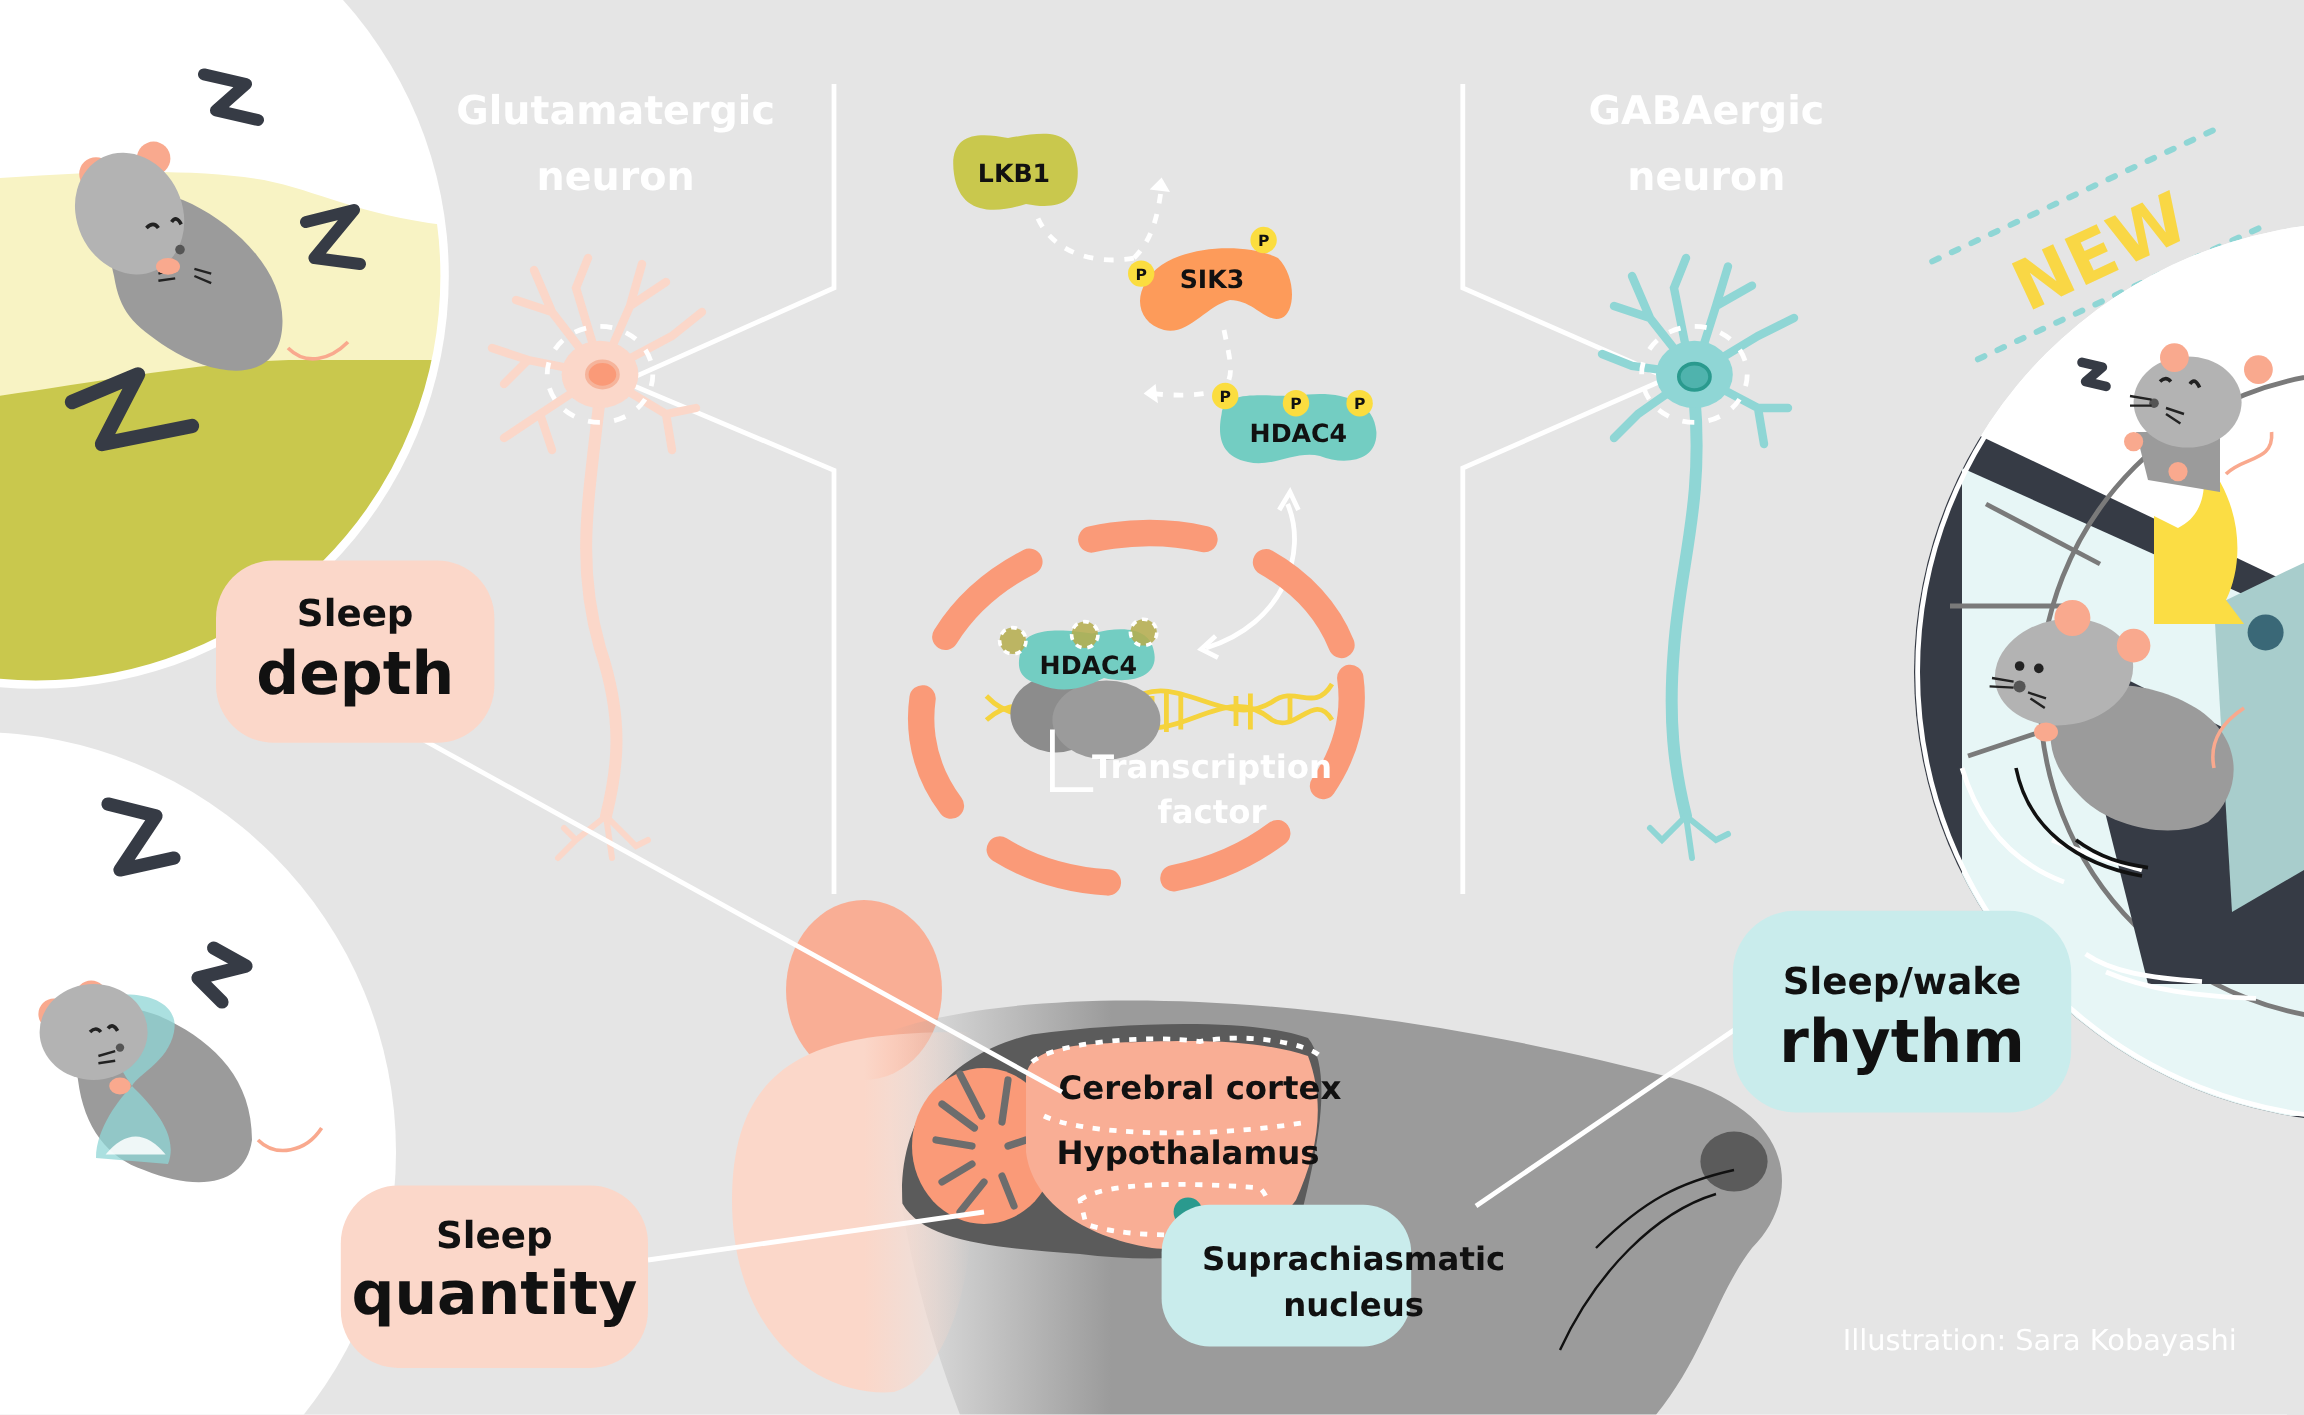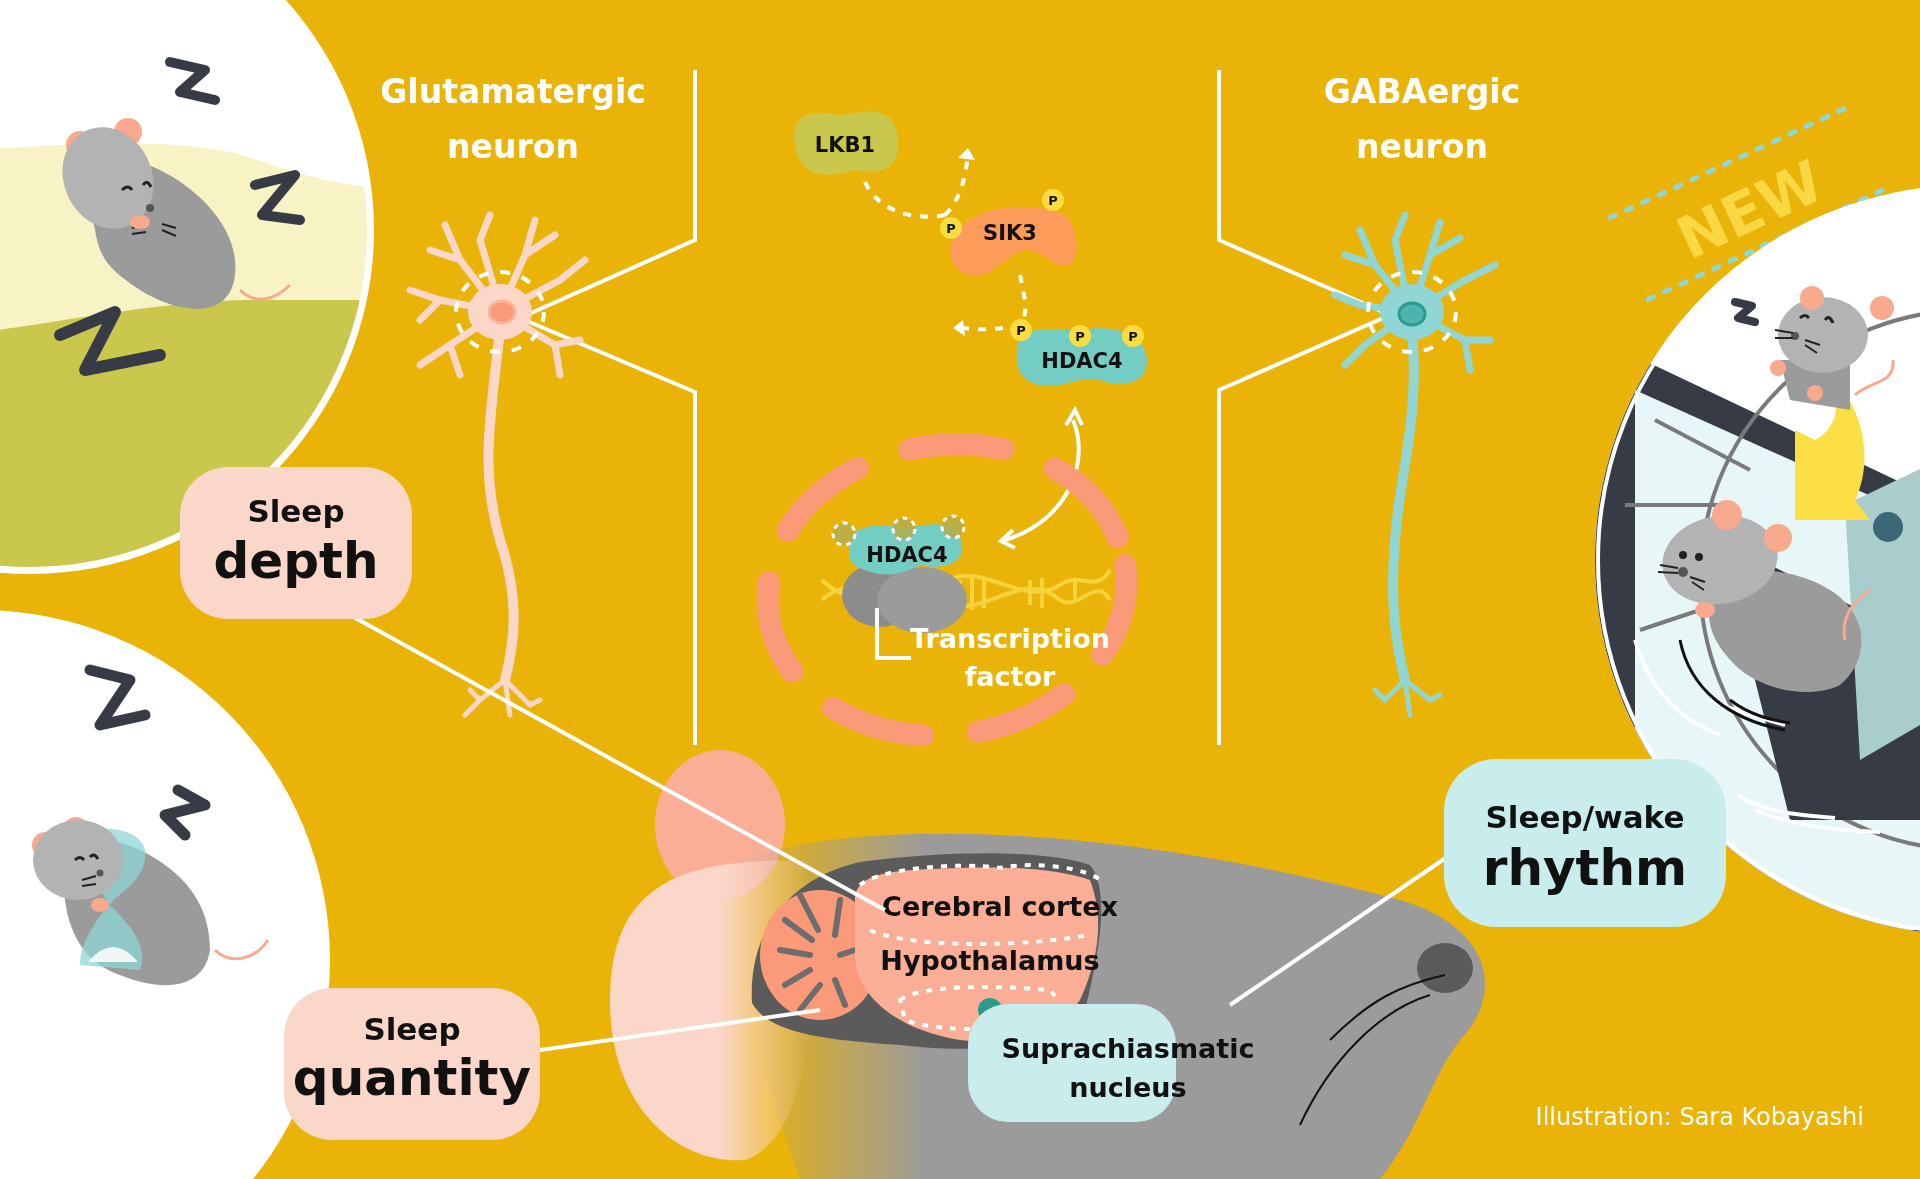--- a/index.html
+++ b/index.html
@@ -1,17 +1,17 @@
 <!DOCTYPE html>
 <html><head>
 <meta charset="utf-8">
 <style>
   html, body { margin: 0; padding: 0; }
   body { width: 1920px; height: 1179px; overflow: hidden; background: #ffffff; }
-  #canvas { position: relative; width: 1920px; height: 1179px; overflow: hidden; background: #eab308; }
+  #canvas { position: relative; width: 1920px; height: 1179px; overflow: hidden; background: #e5e5e5; }
   svg#art { position: absolute; left: 0; top: 0; width: 1920px; height: 1179px; }
   .txt { font-family: "DejaVu Sans", "Liberation Sans", sans-serif; }
   .title { fill: #ffffff; font-weight: bold; font-size: 33px; text-anchor: middle; }
   .mol { fill: #111111; font-weight: bold; font-size: 21px; text-anchor: middle; }
   .pch { fill: #111111; font-weight: bold; font-size: 13px; text-anchor: middle; }
   .lbl-small { fill: #111111; font-weight: bold; font-size: 31px; text-anchor: middle; }
   .lbl-big { fill: #111111; font-weight: bold; font-size: 50px; text-anchor: middle; }
   .brain { fill: #111111; font-weight: bold; font-size: 27px; text-anchor: middle; }
   .tf { fill: #ffffff; font-weight: bold; font-size: 27px; text-anchor: middle; }
   .credit { fill: #ffffff; font-size: 24px; text-anchor: end; }

